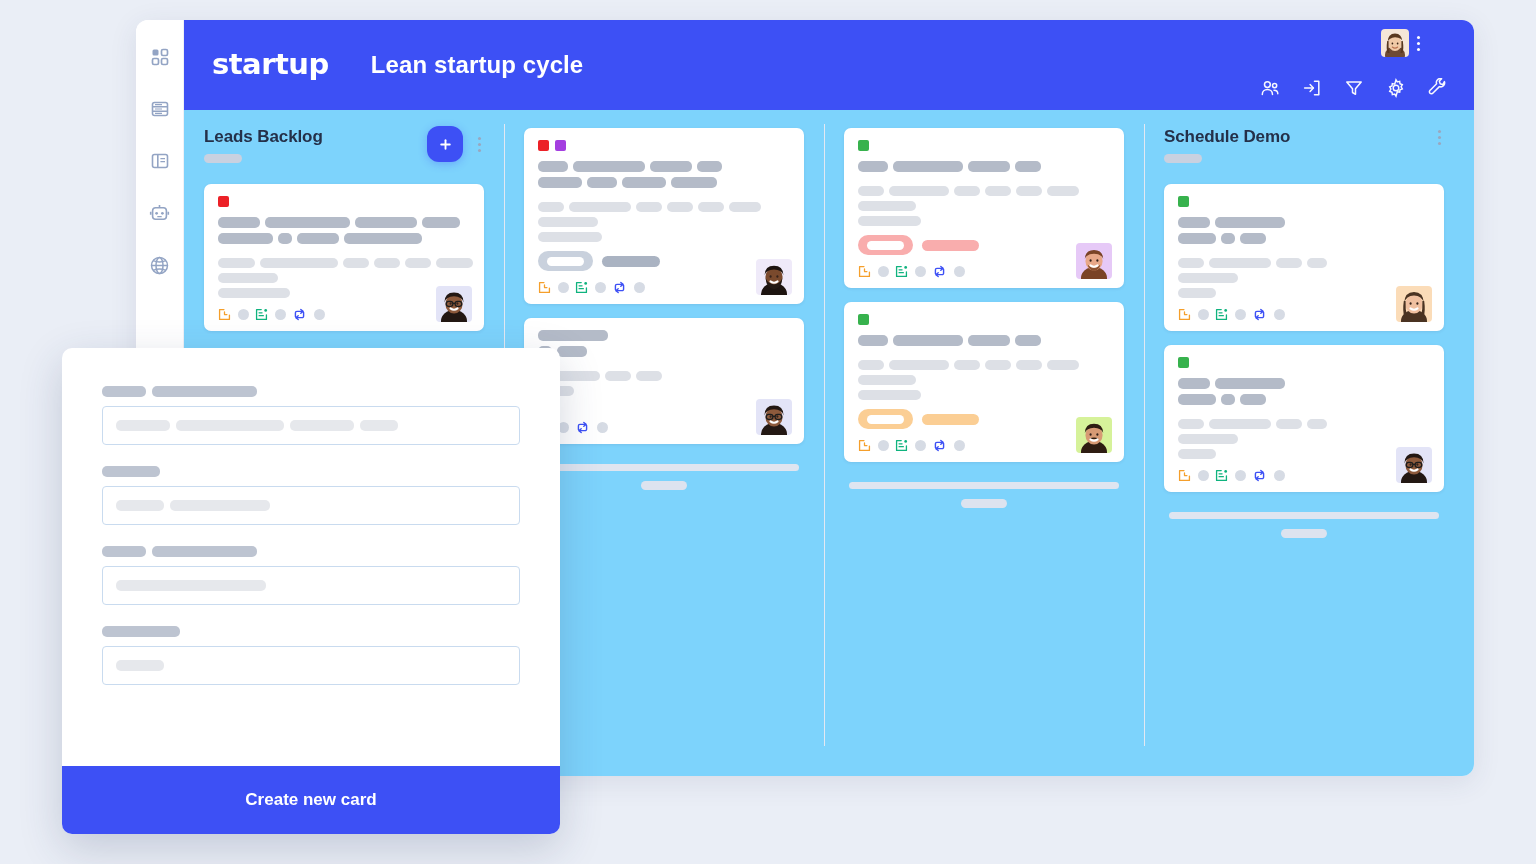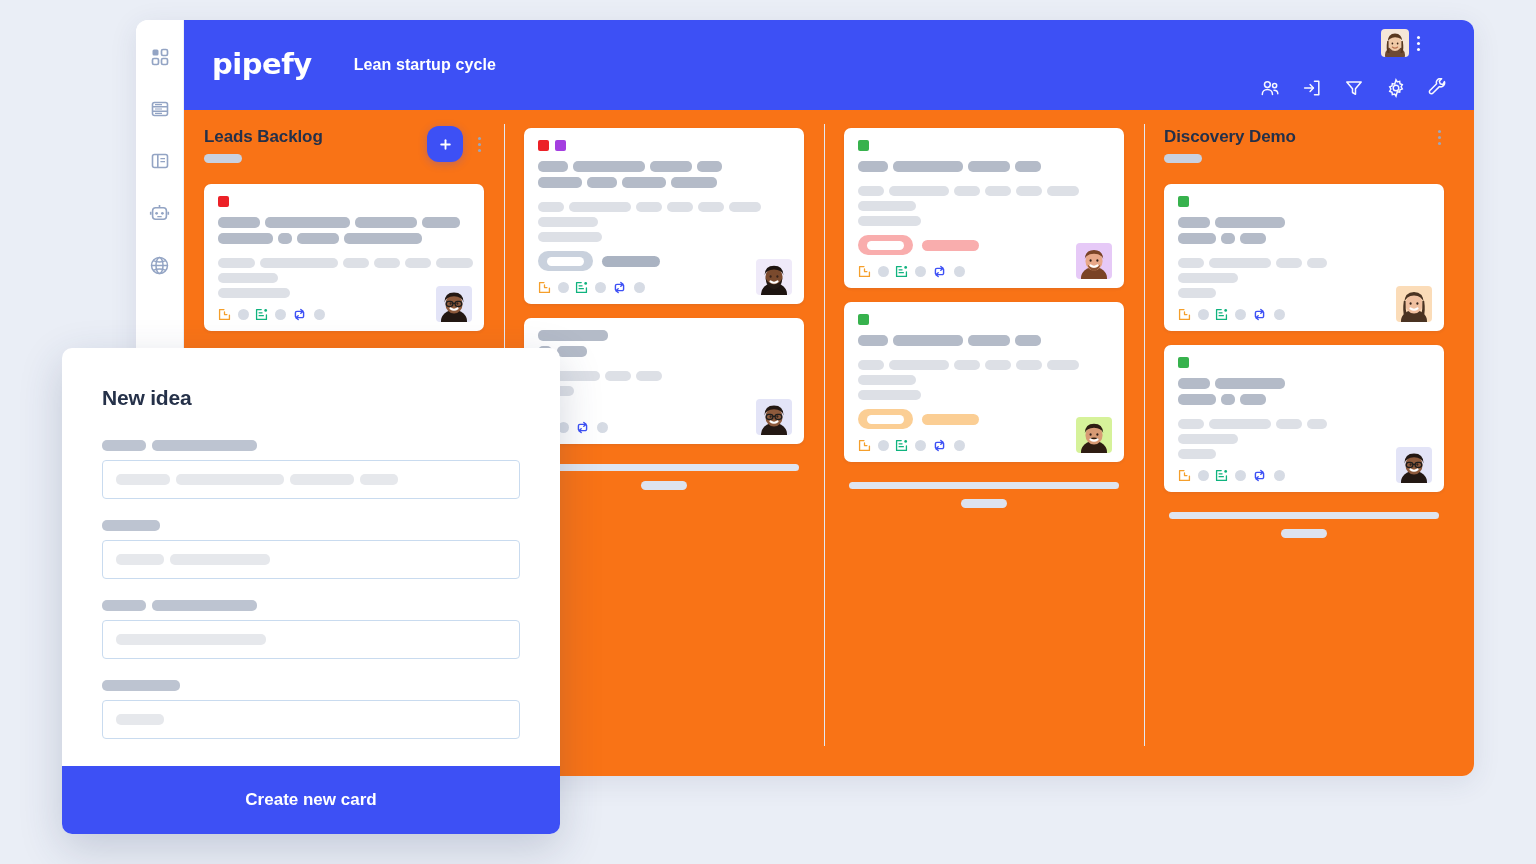--- a/index.html
+++ b/index.html
@@ -64,21 +64,21 @@
     font-size: 29px;
     font-weight: 700;
     letter-spacing: -.5px;
     line-height: 1;
     position: relative;
     top: -1px;
     font-family: "DejaVu Sans", sans-serif;
   }
   #board-title {
     color: #ffffff;
-    font-size: 16px;
+    font-size: 24px;
     font-weight: 700;
     margin-left: 42px;
     letter-spacing: .1px;
   }
   #avatar-wrap {
     position: absolute;
     right: 52px; top: 9px;
     display: flex; align-items: center; gap: 6px;
   }
   .hdr-avatar {
@@ -97,21 +97,21 @@
   #hdr-icons {
     position: absolute;
     right: 26px; bottom: 12px;
     display: flex; align-items: center; gap: 22px;
   }
   .hdr-icon { color: #ffffff; display: flex; cursor: pointer; opacity: .96; }
 
   
   #board {
     flex: 1;
-    background: #f97316;
+    background: #7dd3fc;
     display: flex;
     padding: 0 0 12px 0;
     min-height: 0;
     position: relative;
   }
   .column {
     width: 320px;
     flex: 0 0 320px;
     padding: 18px 20px 0 20px;
     position: relative;
@@ -322,21 +322,21 @@
           <path d="M4.2 5.6 Q10.5 8.4 16.8 5.6"></path>
           <path d="M4.2 15.4 Q10.5 12.6 16.8 15.4"></path>
         </svg>
       </span>
     </div>
   </nav>
 
   <div id="right">
 
     <header id="topbar">
-      <div id="logo">pipefy</div>
+      <div id="logo">startup</div>
       <div id="board-title">Lean startup cycle</div>
 
       <div id="avatar-wrap">
         <span class="hdr-avatar">
           <svg width="28" height="28" viewBox="0 0 28 28">
             <rect width="28" height="28" fill="#f5e6d8"></rect>
             <ellipse cx="14" cy="26" rx="10" ry="9" fill="#6e4a33"></ellipse>
             <ellipse cx="14" cy="14.5" rx="6.6" ry="7.4" fill="#f0c9a6"></ellipse>
             <path d="M6.6 13 Q7 4.5 14 4.5 Q21 4.5 21.4 13 Q21.4 8.6 14 8.2 Q8.2 8.6 6.6 13Z" fill="#59381f"></path>
             <path d="M6.2 12 Q5 20 6.6 24 L8.6 24 Q7.2 18 7.6 12Z" fill="#59381f"></path>
@@ -700,21 +700,21 @@
     </svg></span>
           </article>
           <div class="col-ghost">
             <div class="ghost-line" style="width:270px"></div>
             <div class="ghost-chip"></div>
           </div>
         </section>
         <section class="column">
           <div class="col-head">
       <div>
-        <div class="col-title">Discovery Demo</div>
+        <div class="col-title">Schedule Demo</div>
         <div class="col-sub"></div>
       </div>
       <div class="col-actions">
               <span class="kebab">
                 <i></i>
                 <i></i>
                 <i></i>
               </span>
       </div>
           </div>
@@ -831,21 +831,20 @@
             <div class="ghost-line" style="width:270px"></div>
             <div class="ghost-chip"></div>
           </div>
         </section>
       </main>
   </div>
 </div>
 
 <div id="modal">
   <div id="modal-body">
-    <div id="modal-title">New idea</div>
     <div id="modal-fields">
         <div class="field">
           <div class="field-label"><span class="bar" style="width:44px;height:11px;background:#bdc4d1"></span><span class="bar" style="width:105px;height:11px;background:#bdc4d1"></span></div>
      <div class="input-box">
             <span class="bar" style="width:54px;height:11px;background:#e6e8ec"></span>
             <span class="bar" style="width:108px;height:11px;background:#e6e8ec"></span>
             <span class="bar" style="width:64px;height:11px;background:#e6e8ec"></span>
             <span class="bar" style="width:38px;height:11px;background:#e6e8ec"></span>
           </div>
         </div>

